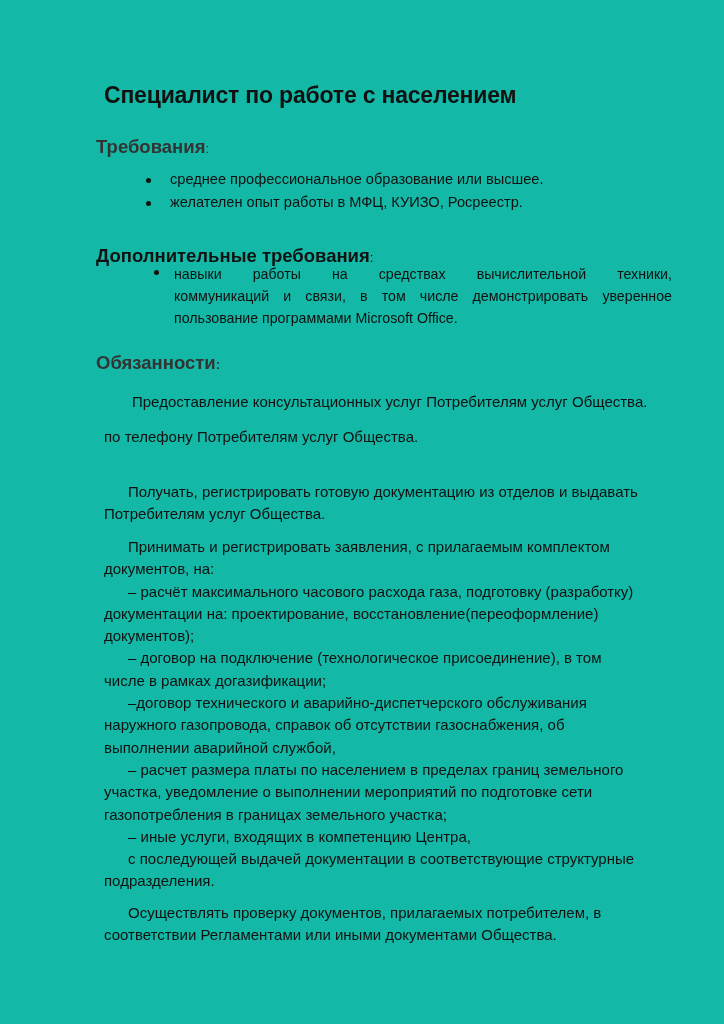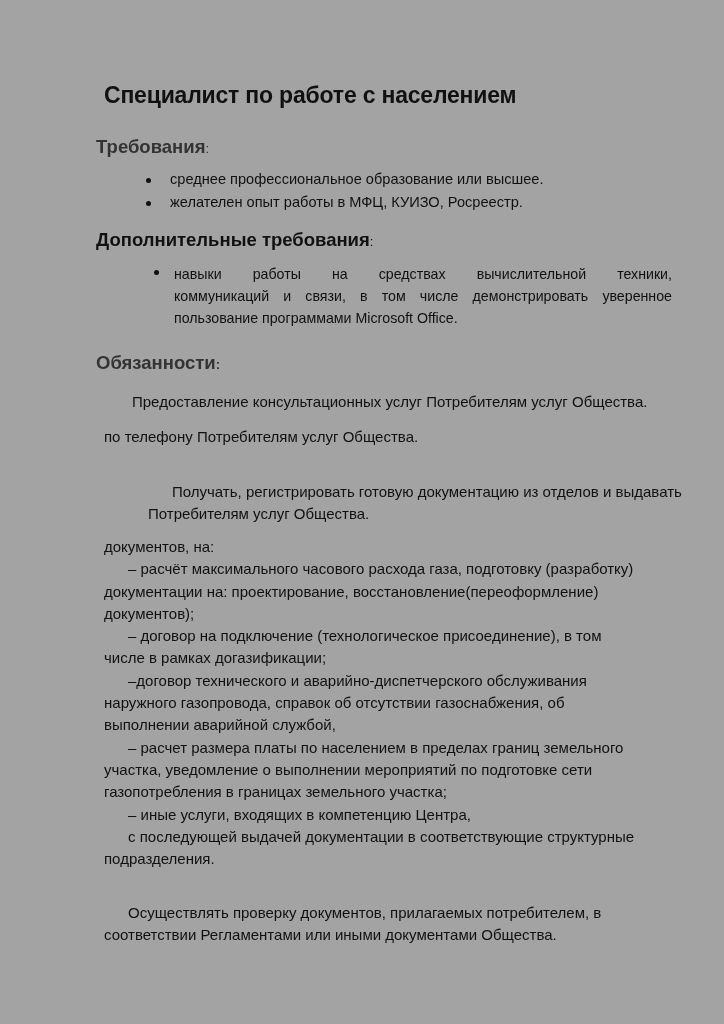--- a/index.html
+++ b/index.html
@@ -1,21 +1,21 @@
 <!DOCTYPE html>
 <html><head>
 <meta charset="utf-8">
 <style>
   html, body { margin:0; padding:0; background:#ffffff; }
   body { width:724px; height:1024px; position:relative; overflow:hidden; color:#111; }
-  .page { position:absolute; left:0; top:0; width:724px; height:1024px; background:#a3a3a3; }
+  .page { position:absolute; left:0; top:0; width:724px; height:1024px; background:#14b8a6; }
   .title { position:absolute; left:104px; top:82px; font-family:"Liberation Sans", sans-serif; font-weight:bold; font-size:23px; color:#111; letter-spacing:-0.2px; white-space:nowrap; }
   .h2 { position:absolute; left:96px; font-family:"Liberation Sans", sans-serif; font-weight:bold; font-size:18.5px; color:#222; white-space:nowrap; }
   .h2 .colon { font-weight:normal; font-size:13px; }
-  .h2.black { color:#111; }
+  .h2.black { color:#111;margin-top:16px; }
   .h2.gray { color:#333; }
   .bullet-row { position:absolute; left:146px; font-family:"Liberation Sans", sans-serif; font-size:14.6px; color:#111; }
   .bullet-row .dot { position:absolute; left:0; top:7px; width:5px; height:5px; border-radius:50%; background:#111; }
   .bullet-row .txt { position:absolute; left:24px; white-space:nowrap; }
   .just { position:absolute; left:174px; width:498px; font-family:"Liberation Sans", sans-serif; font-size:14.2px; color:#111; line-height:22px; text-align:justify; }
   .just .line { display:block; text-align:justify; text-align-last:justify; height:22px; }
   .just .line.last { text-align-last:left; }
   .just .dot { position:absolute; left:-20px; top:7px; width:5px; height:5px; border-radius:50%; background:#111; }
   .p { position:absolute; left:104px; width:570px; font-family:"Liberation Sans", sans-serif; font-size:15px; color:#111; line-height:22.3px; }
   .p .l { display:block; white-space:nowrap; height:22.3px; }
@@ -51,26 +51,27 @@
   <div class="h2 gray" style="top:352px;"><span>Обязанности</span><span class="colon" style="font-weight:bold;">:</span></div>
 
   <div class="p" style="top:391px;">
     <span class="l ind" style="padding-left:28px;"> Предоставление консультационных услуг Потребителям услуг Общества.</span>
   </div>
 
   <div class="p" style="top:426px;">
     <span class="l">по телефону Потребителям услуг Общества.</span>
   </div>
 
-  <div class="p" style="top:481px;margin-left:44px;">
+  <div class="p" style="top:481px;">
     <span class="l ind">Получать, регистрировать готовую документацию из отделов и выдавать</span>
     <span class="l">Потребителям услуг Общества.</span>
   </div>
 
   <div class="p" style="top:536px;">
+    <span class="l ind">Принимать и регистрировать заявления, с прилагаемым комплектом</span>
     <span class="l">документов, на:</span>
     <span class="l ind">– расчёт максимального часового расхода газа, подготовку (разработку)</span>
     <span class="l">документации на: проектирование, восстановление(переоформление)</span>
     <span class="l">документов);</span>
     <span class="l ind">– договор на подключение (технологическое присоединение), в том</span>
     <span class="l">числе в рамках догазификации;</span>
     <span class="l ind">–договор технического и аварийно-диспетчерского обслуживания</span>
     <span class="l">наружного газопровода, справок об отсутствии газоснабжения, об</span>
     <span class="l">выполнении аварийной службой,</span>
     <span class="l ind">– расчет размера платы по населением в пределах границ земельного</span>

